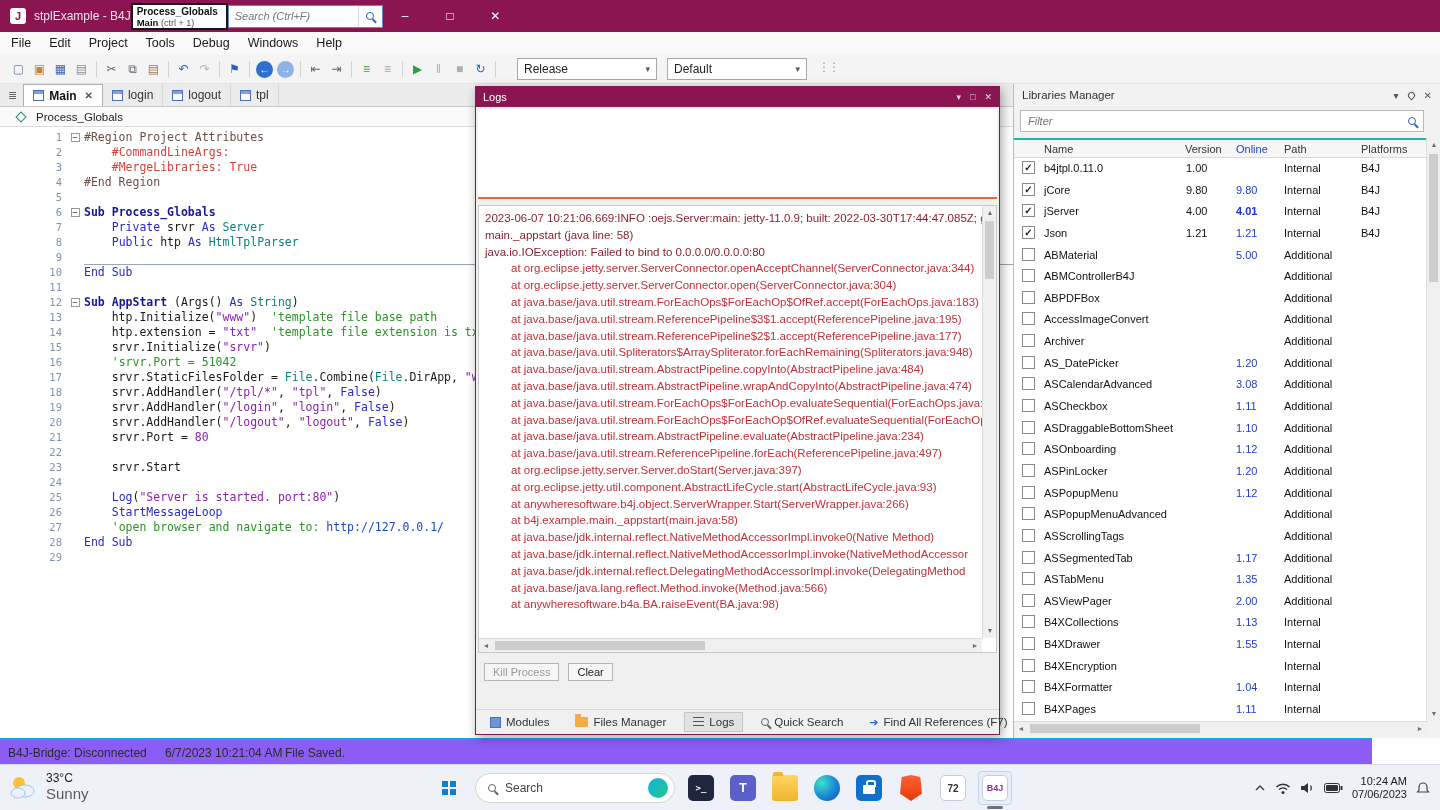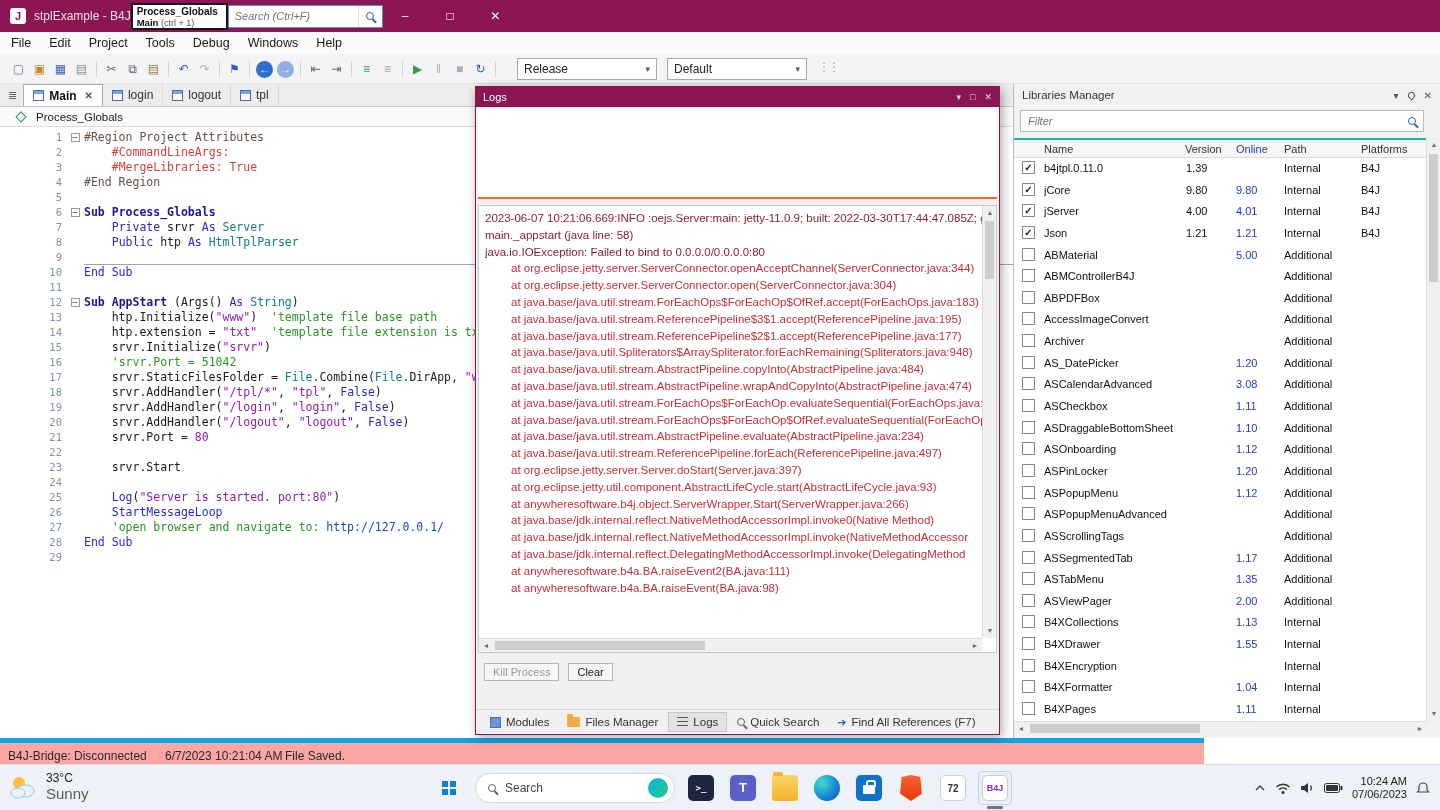--- a/index.html
+++ b/index.html
@@ -65,21 +65,21 @@
   .pic{color:#555;font-size:10px;display:flex;align-items:center}
   .ic-pin{width:7px;height:7px;border:1.5px solid #555;border-rad1ius:50%;border-radius:50% 50% 50% 0;transform:rotate(-45deg);display:inline-block}
   .pfilter{position:absolute;left:6px;top:26px;width:404px;height:22px;background:#fff;border:1px solid #b9b9b9;display:flex;align-items:center;padding:0 7px}
   .pfilter input{flex:1;border:none;outline:none;font-size:11px;font-style:italic;color:#888;background:transparent;font-family:"Liberation Sans",sans-serif;min-width:0}
   .phead{position:absolute;left:0;top:54px;width:413px;height:20px;background:#f6f6f6;border-top:2px solid #14b8a6;border-bottom:1px solid #d9d9d9;font-size:11px;color:#333}
   .hc{position:absolute;top:3px;white-space:nowrap}
   .prows{position:absolute;left:0;top:74px;width:413px;height:563px;background:#fff;overflow:hidden}
   .prow{height:21.65px;position:relative;font-size:11px;color:#111}
   .rcell{position:absolute;top:4px;white-space:nowrap}
   .c-name{left:30px;width:136px;overflow:hidden}
-  .c-ver{left:172px}.c-onl{left:222px;color:#2040c8}.c-onl.b{font-weight:normal;color:#1b32cc}
+  .c-ver{left:172px}.c-onl{left:222px;color:#2040c8}.c-onl.b{font-weight:bold;color:#1b32cc}
   .c-path{left:270px}.c-plat{left:347px}
   .hc.c-ver{left:171px}
   .cb{position:absolute;left:8px;top:3px;width:13px;height:13px;border:1px solid #8a8a8a;background:#fff;font-size:10px;line-height:12px;text-align:center;color:#222;font-weight:bold}
   .vsb2{position:absolute;right:0;top:54px;width:14px;height:583px;background:#f0f0f0;border-left:1px solid #ddd}
   .hsb2{position:absolute;left:0;top:637px;height:14px;width:413px;background:#f0f0f0;border-top:1px solid #ddd}
   .sb-ar{position:absolute;color:#707070;font-size:7px;line-height:14px;width:14px;text-align:center}
   .vsb2 .up{top:0}.vsb2 .dn{bottom:0}
   .hsb2 .l{left:0}.hsb2 .r{right:0}
   .vsb2 .sb-th{position:absolute;left:2px;right:2px;top:16px;height:128px;background:#cdcdcd}
   .hsb2 .sb-th{position:absolute;top:2px;bottom:2px;left:16px;width:170px;background:#cdcdcd}
@@ -97,35 +97,35 @@
   .log-line.at{color:#c23038;padding-left:26px}
   .vsb{position:absolute;right:0;top:0;width:14px;bottom:14px;background:#f0f0f0;border-left:1px solid #dcdcdc}
   .vsb .up{top:0}.vsb .dn{bottom:0}
   .vsb .sb-th{position:absolute;left:2px;right:2px;top:15px;height:58px;background:#cdcdcd}
   .hsb{position:absolute;left:0;bottom:0;right:14px;height:14px;background:#f0f0f0;border-top:1px solid #dcdcdc}
   .hsb .l{left:0}.hsb .r{right:0}
   .hsb .sb-th{position:absolute;top:2px;bottom:2px;left:16px;width:210px;background:#cdcdcd}
   .lbtns{position:absolute;left:8px;top:576px;display:flex}
   .btn{border:1px solid #b5b5b5;background:#f6f6f6;font-size:11px;padding:2px 8px;margin-right:9px;font-family:"Liberation Sans",sans-serif;color:#222}
   .btn.dis{color:#999}
-  .dock{position:absolute;left:0;right:0;bottom:0;height:25px;background:#f0f0f0;border-top:1px solid #d8d8d8;display:flex;align-items:center;padding-left:6px;gap:2px}
+  .dock{position:absolute;left:0;right:0;bottom:0;height:25px;background:#f0f0f0;border-top:1px solid #d8d8d8;display:flex;align-items:center;padding-left:6px;gap:10px}
   .dtab{display:flex;align-items:center;gap:5px;font-size:11.5px;color:#333;padding:3px 8px;white-space:nowrap}
   .dtab.active{background:#e2e2e2;border:1px solid #c6c6c6}
   .ic-modules{width:11px;height:11px;background:#6a96d8;border:1px solid #4a6fb8;flex:none}
   .ic-folder{width:13px;height:10px;background:#eead45;border-radius:1px;position:relative;flex:none}
   .ic-folder::before{content:"";position:absolute;top:-3px;left:0;width:6px;height:3px;background:#eead45;border-radius:1px 1px 0 0}
   .ic-loglist{width:11px;height:11px;background:repeating-linear-gradient(#555 0 1.5px,transparent 1.5px 4px);flex:none}
   .ic-refs{color:#2e5fc0;font-size:11px}
   .ic-mag{width:8px;height:8px;border:1.5px solid #666;border-radius:50%;position:relative;display:inline-block;flex:none}
   .ic-mag::after{content:"";position:absolute;width:5px;height:1.5px;background:#666;transform:rotate(45deg);right:-4px;bottom:-2px}
   .ic-mag.blue{border-color:#2e5fc0}.ic-mag.blue::after{background:#2e5fc0}
   .ic-mag.gray{border-color:#5f6368}.ic-mag.gray::after{background:#5f6368}
 
   
-  .statusbar{left:0;top:738px;width:1204px;height:26px;background:#fca5a5;border-top:5px solid #0ea5e9}
+  .statusbar{left:0;top:738px;width:1372px;height:26px;background:#8b5cf6;border-top:2px solid #0ea5e9}
   .st{position:absolute;top:0;line-height:26px;font-size:12px;color:#2a2a2a;white-space:nowrap}
   .s1{left:8px}.s2{left:165px}.s3{left:285px}
 
   
   .taskbar{left:0;top:764px;width:1440px;height:46px;background:#eef2f8;border-top:1px solid #d8dce1}
   .weather{position:absolute;left:8px;top:6px;display:flex;align-items:center;gap:8px}
   .wtemp{font-size:12px;color:#1d1d1d}.wcond{font-size:15px;color:#5a5a5a}
   .centerbar{position:absolute;left:432px;top:5px;height:36px;display:flex;align-items:center;gap:9px}
   .app{width:34px;height:34px;border-radius:4px;display:flex;align-items:center;justify-content:center;position:relative;flex:none}
   .app.active{background:#e7eef9;box-shadow:inset 0 0 0 1px #c8d4e4}
@@ -348,21 +348,21 @@
         <span class="hc c-name">Name</span>
         <span class="hc c-ver">Version</span>
         <span class="hc c-onl">Online</span>
         <span class="hc c-path">Path</span>
         <span class="hc c-plat">Platforms</span>
       </div>
     <div class="prows">
         <div class="prow">
           <span class="cb">✓</span>
           <span class="rcell c-name">b4jtpl.0.11.0</span>
-          <span class="rcell c-ver">1.39</span>
+          <span class="rcell c-ver">1.00</span>
           <span class="rcell c-onl"></span>
           <span class="rcell c-path">Internal</span>
           <span class="rcell c-plat">B4J</span>
         </div>
         <div class="prow">
           <span class="cb">✓</span>
           <span class="rcell c-name">jCore</span>
           <span class="rcell c-ver">9.80</span>
           <span class="rcell c-onl">9.80</span>
           <span class="rcell c-path">Internal</span>
@@ -596,24 +596,25 @@
           <div class="log-line at">at java.base/java.util.Spliterators$ArraySpliterator.forEachRemaining(Spliterators.java:948)</div>
           <div class="log-line at">at java.base/java.util.stream.AbstractPipeline.copyInto(AbstractPipeline.java:484)</div>
           <div class="log-line at">at java.base/java.util.stream.AbstractPipeline.wrapAndCopyInto(AbstractPipeline.java:474)</div>
           <div class="log-line at">at java.base/java.util.stream.ForEachOps$ForEachOp.evaluateSequential(ForEachOps.java:</div>
           <div class="log-line at">at java.base/java.util.stream.ForEachOps$ForEachOp$OfRef.evaluateSequential(ForEachOp</div>
           <div class="log-line at">at java.base/java.util.stream.AbstractPipeline.evaluate(AbstractPipeline.java:234)</div>
           <div class="log-line at">at java.base/java.util.stream.ReferencePipeline.forEach(ReferencePipeline.java:497)</div>
           <div class="log-line at">at org.eclipse.jetty.server.Server.doStart(Server.java:397)</div>
           <div class="log-line at">at org.eclipse.jetty.util.component.AbstractLifeCycle.start(AbstractLifeCycle.java:93)</div>
           <div class="log-line at">at anywheresoftware.b4j.object.ServerWrapper.Start(ServerWrapper.java:266)</div>
+          <div class="log-line at">at b4j.example.main._appstart(main.java:58)</div>
           <div class="log-line at">at java.base/jdk.internal.reflect.NativeMethodAccessorImpl.invoke0(Native Method)</div>
           <div class="log-line at">at java.base/jdk.internal.reflect.NativeMethodAccessorImpl.invoke(NativeMethodAccessor</div>
           <div class="log-line at">at java.base/jdk.internal.reflect.DelegatingMethodAccessorImpl.invoke(DelegatingMethod</div>
-          <div class="log-line at">at anywheresoftware.b4a.BA.raiseEvent2(BA.java:111)</div>
+          <div class="log-line at">at java.base/java.lang.reflect.Method.invoke(Method.java:566)</div>
           <div class="log-line at">at anywheresoftware.b4a.BA.raiseEvent(BA.java:98)</div>
         </div>
       <div class="vsb">
         <span class="sb-ar up">▲</span>
         <span class="sb-th"></span>
         <span class="sb-ar dn">▼</span>
       </div>
       <div class="hsb">
         <span class="sb-ar l">◄</span>
         <span class="sb-th"></span>

